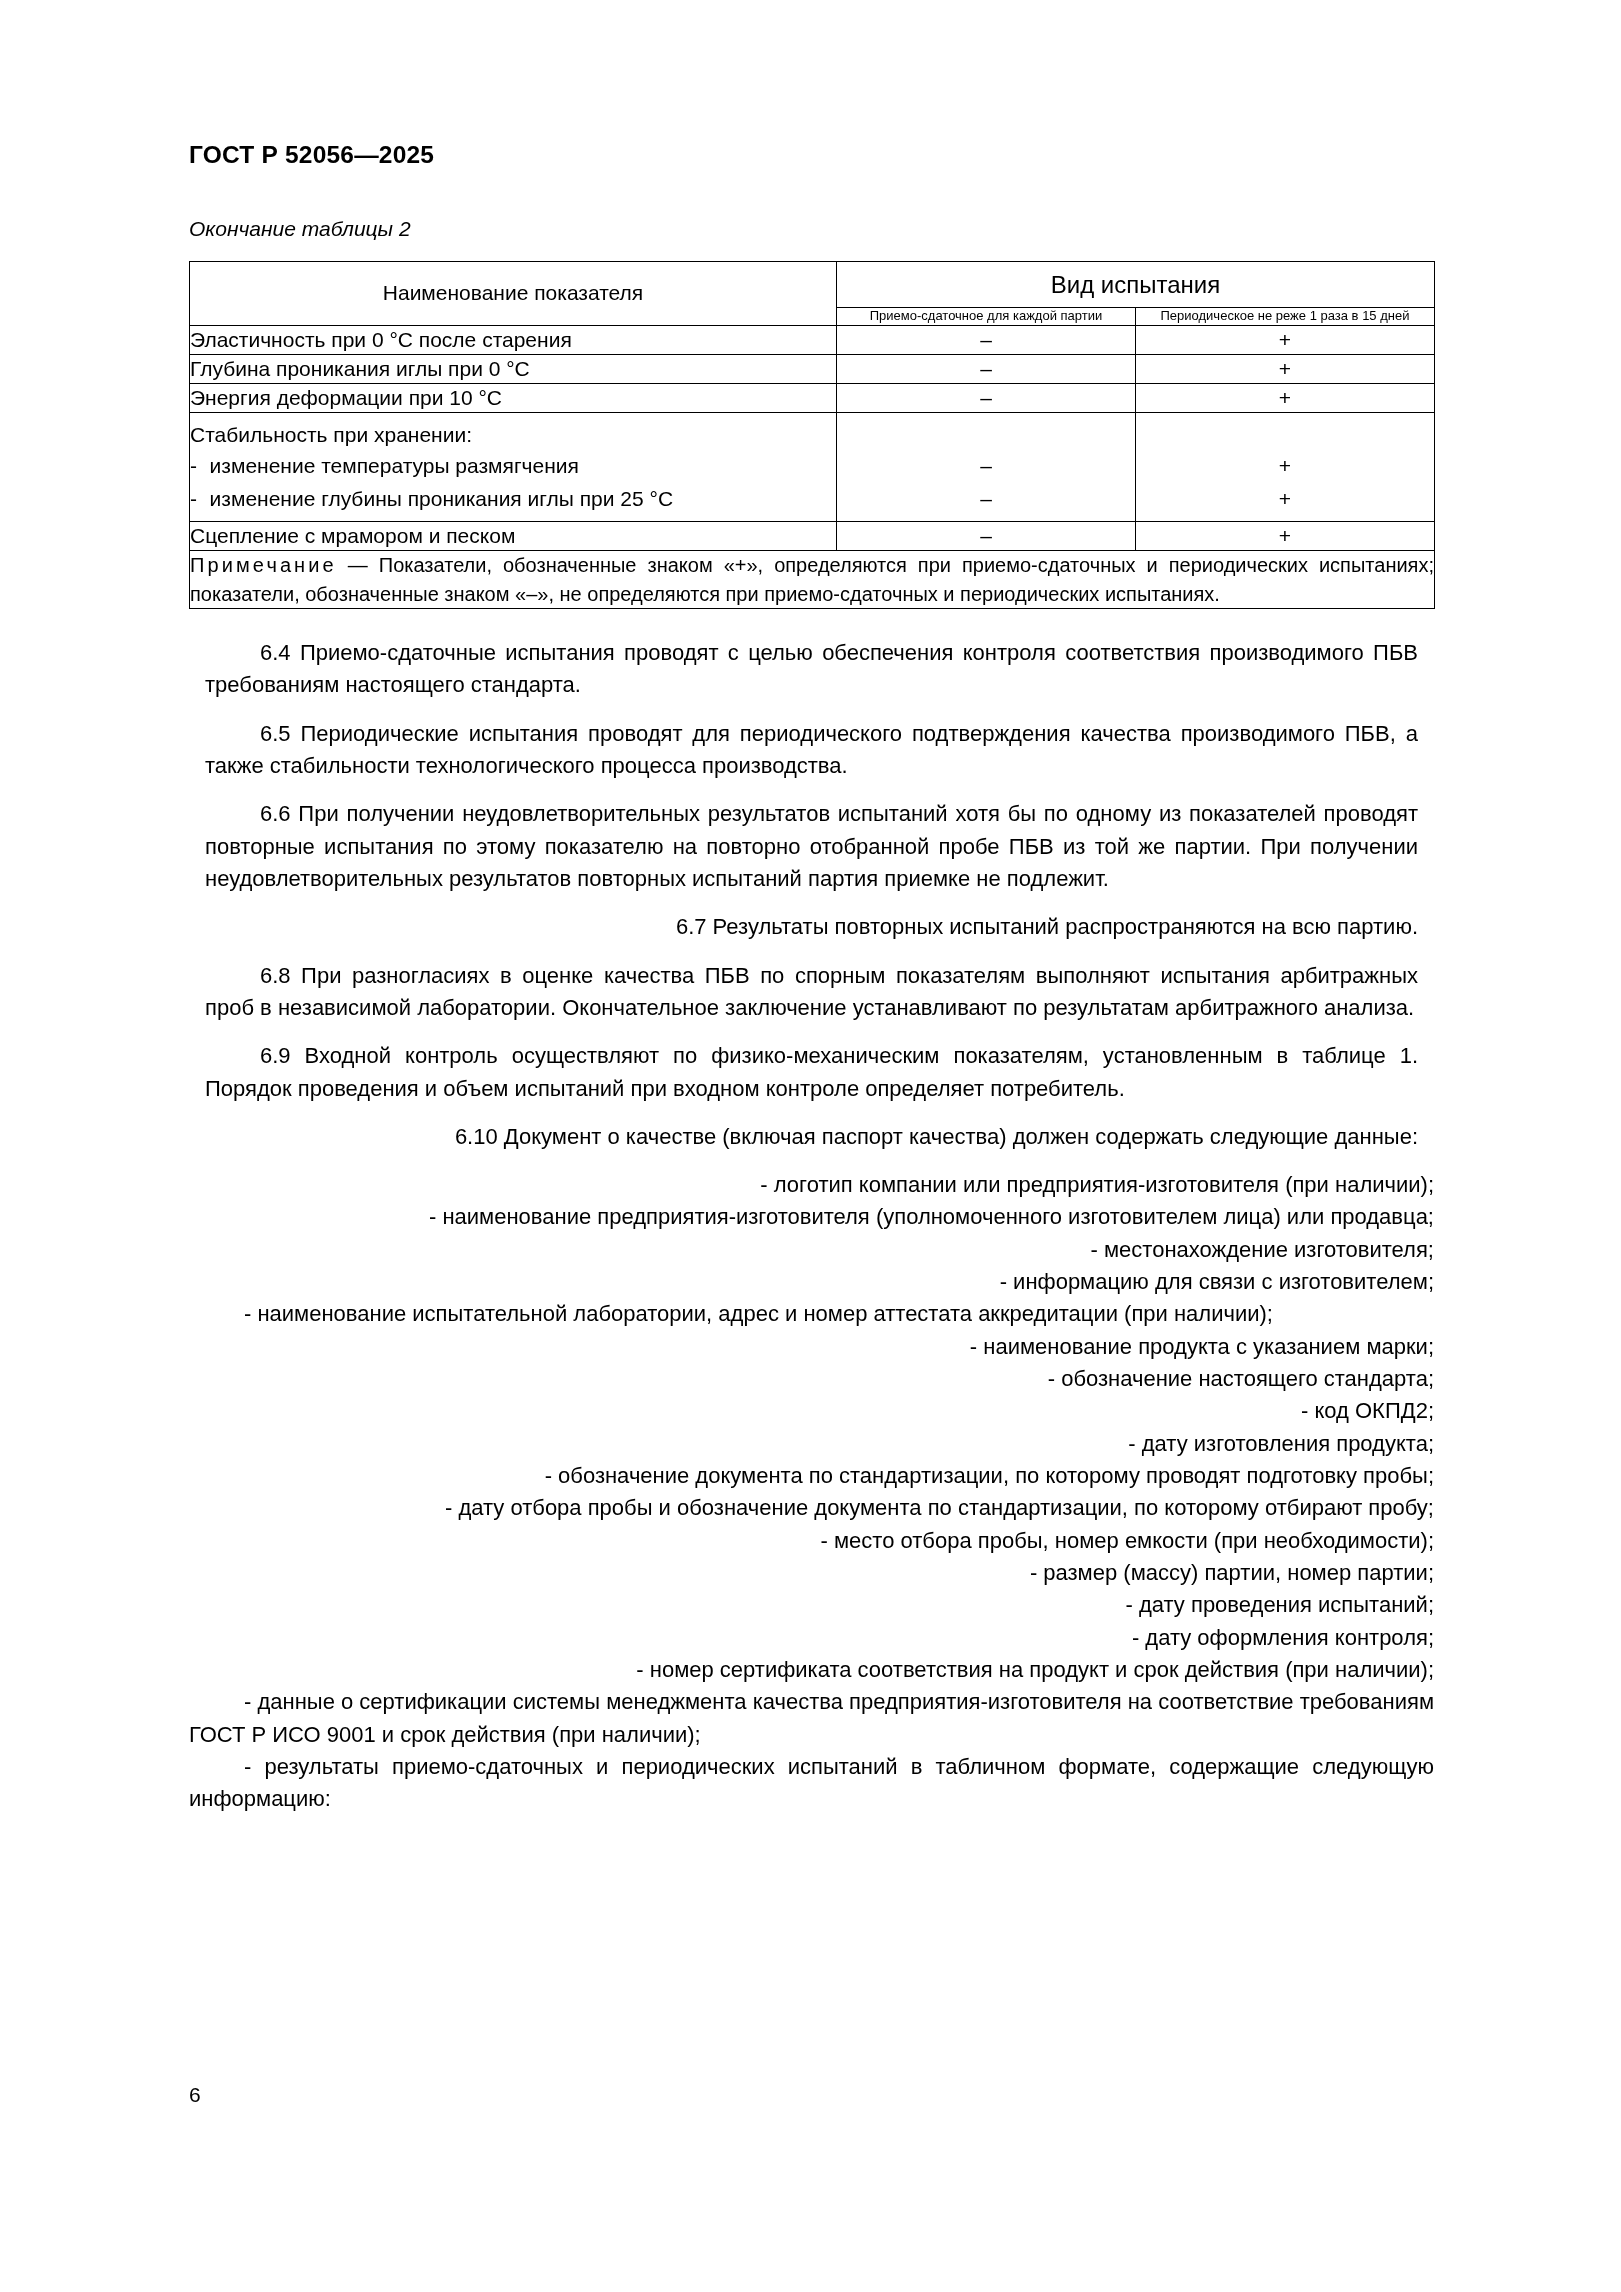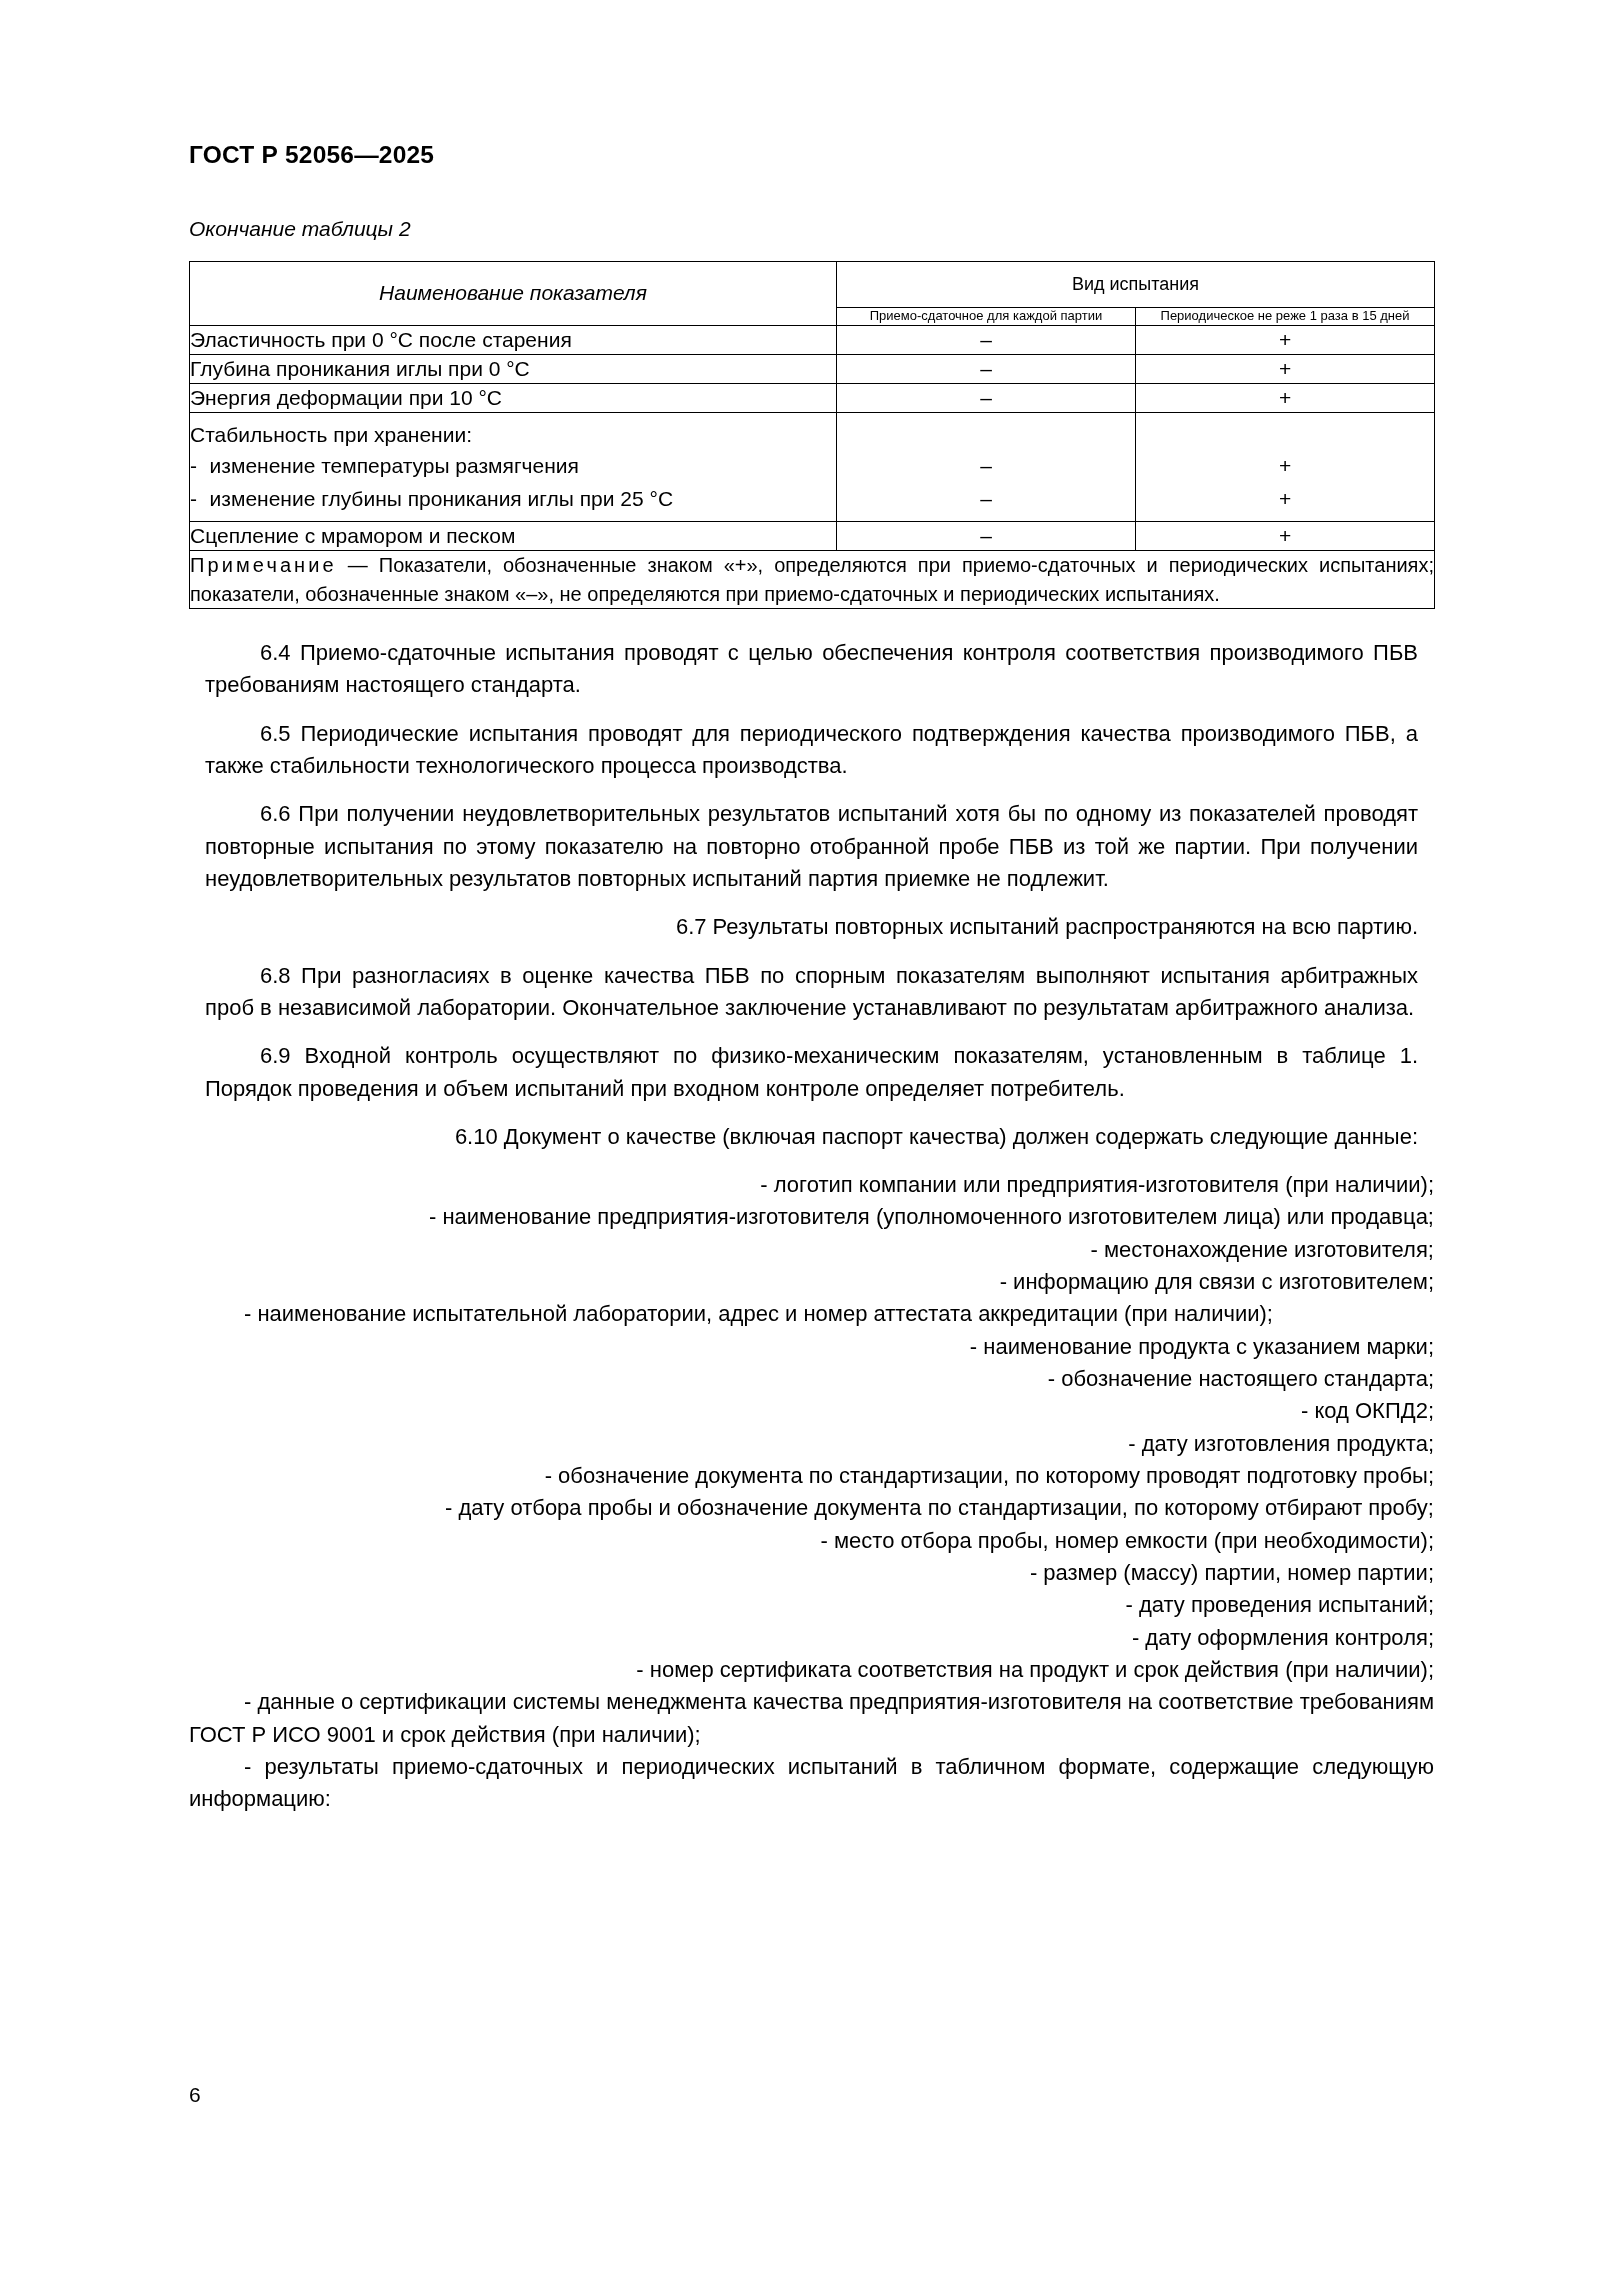--- a/index.html
+++ b/index.html
@@ -54,27 +54,26 @@
   }
   table.spec td, table.spec th {
     border: 1.6px solid #000000;
     padding: 0;
     vertical-align: middle;
     font-weight: normal;
   }
   .th-group {
     text-align: center;
     height: 45px;
-    font-size: 18px;
+    font-size: 24px;
   }
   .th-name {
     text-align: center;
     font-size: 21px;
     padding: 3.9px 9.8px;
-    font-style: italic;
   }
   .th-sub {
     text-align: center;
     font-size: 13px;
     line-height: 1.28;
     padding: 9.8px 7.8px;
   }
   .cell-name {
     text-align: left;
     padding: 12.7px 0 12.7px 13.7px;

